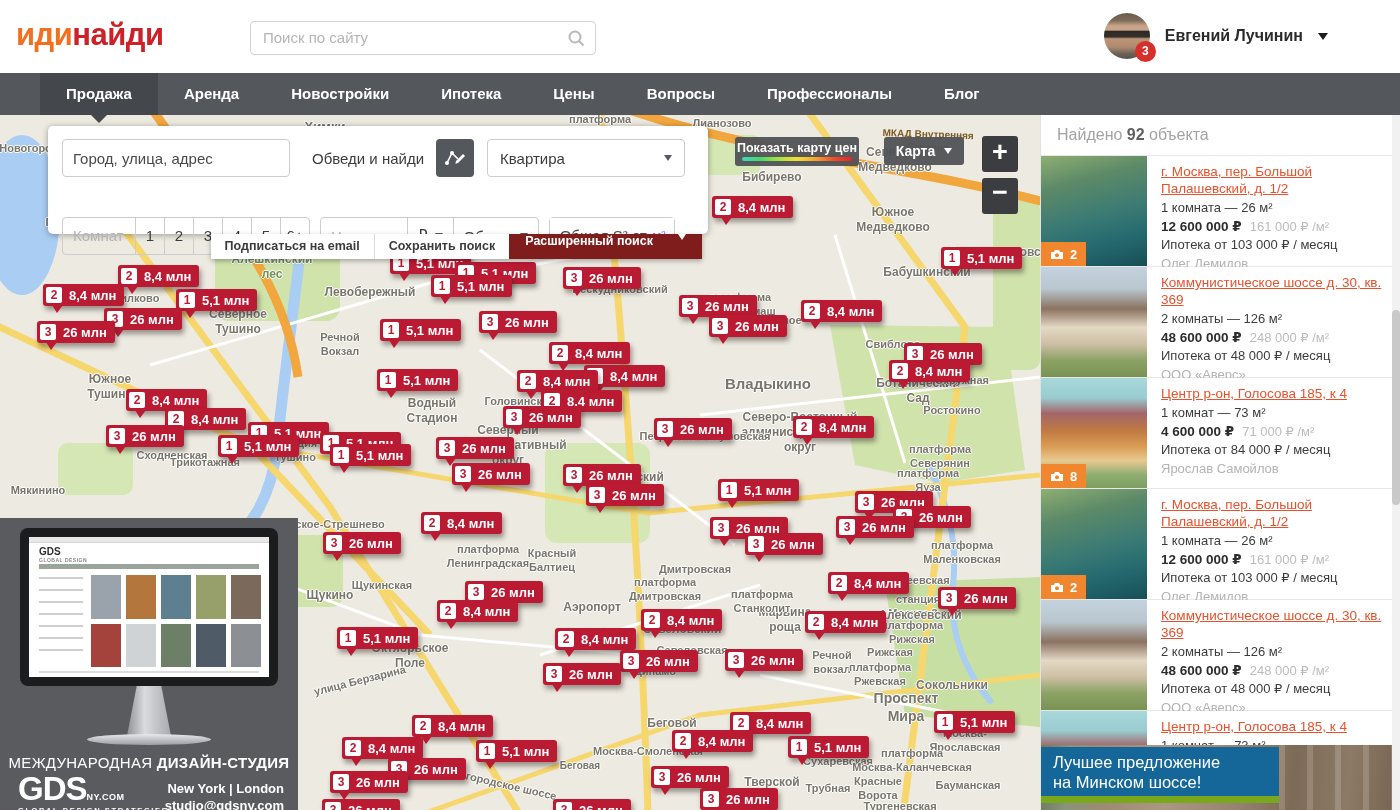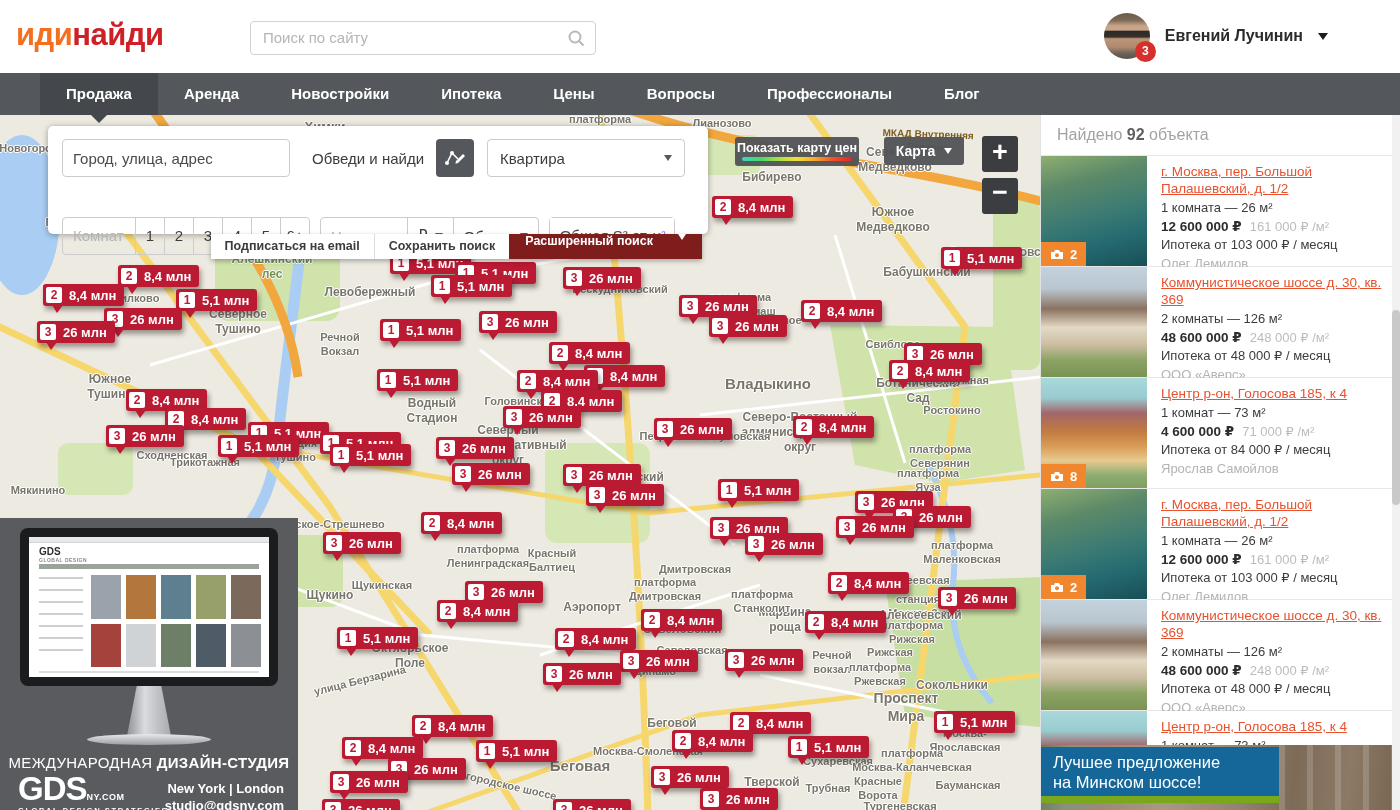--- a/index.html
+++ b/index.html
@@ -250,21 +250,21 @@
 Балтиец</span>
       <span class="map-label" style="left: 592px; top: 492px; font-size: 12px; transform: translate(-50%, -50%);">Аэропорт</span>
       <span class="map-label" style="left: 665px; top: 475px; font-size: 11px; transform: translate(-50%, -50%);">платформа
 Дмитровская</span>
       <span class="map-label" style="left: 682px; top: 514px; font-size: 12px; transform: translate(-50%, -50%);">Савеловский</span>
       <span class="map-label" style="left: 692px; top: 536px; font-size: 11px; transform: translate(-50%, -50%);">Савеловская</span>
       <span class="map-label" style="left: 695px; top: 455px; font-size: 11px; transform: translate(-50%, -50%);">Дмитровская</span>
       <span class="map-label" style="left: 655px; top: 557px; font-size: 11px; transform: translate(-50%, -50%);">Динамо</span>
       <span class="map-label" style="left: 672px; top: 608px; font-size: 12px; transform: translate(-50%, -50%);">Беговой</span>
       <span class="map-label" style="left: 648px; top: 637px; font-size: 11px; transform: translate(-50%, -50%);">Москва-Смоленская</span>
-      <span class="map-label" style="left: 580px; top: 651px; font-size: 15px; transform: translate(-50%, -50%);">Беговая</span>
+      <span class="map-label" style="left: 580px; top: 651px; font-size: 10px; transform: translate(-50%, -50%);">Беговая</span>
       <span class="map-label" style="left: 495px; top: 668px; font-size: 11px; transform: translate(-50%, -50%) rotate(13deg);">Звенигородское шоссе</span>
       <span class="map-label" style="left: 785px; top: 505px; font-size: 12px; transform: translate(-50%, -50%);">Марьина
 роща</span>
       <span class="map-label" style="left: 762px; top: 487px; font-size: 11px; transform: translate(-50%, -50%);">платформа
 Станколит</span>
       <span class="map-label" style="left: 832px; top: 548px; font-size: 11px; transform: translate(-50%, -50%);">Речной
 вокзал</span>
       <span class="map-label" style="left: 890px; top: 538px; font-size: 11px; transform: translate(-50%, -50%);">Рижская</span>
       <span class="map-label" style="left: 880px; top: 560px; font-size: 11px; transform: translate(-50%, -50%);">платформа
 Ржевская</span>

